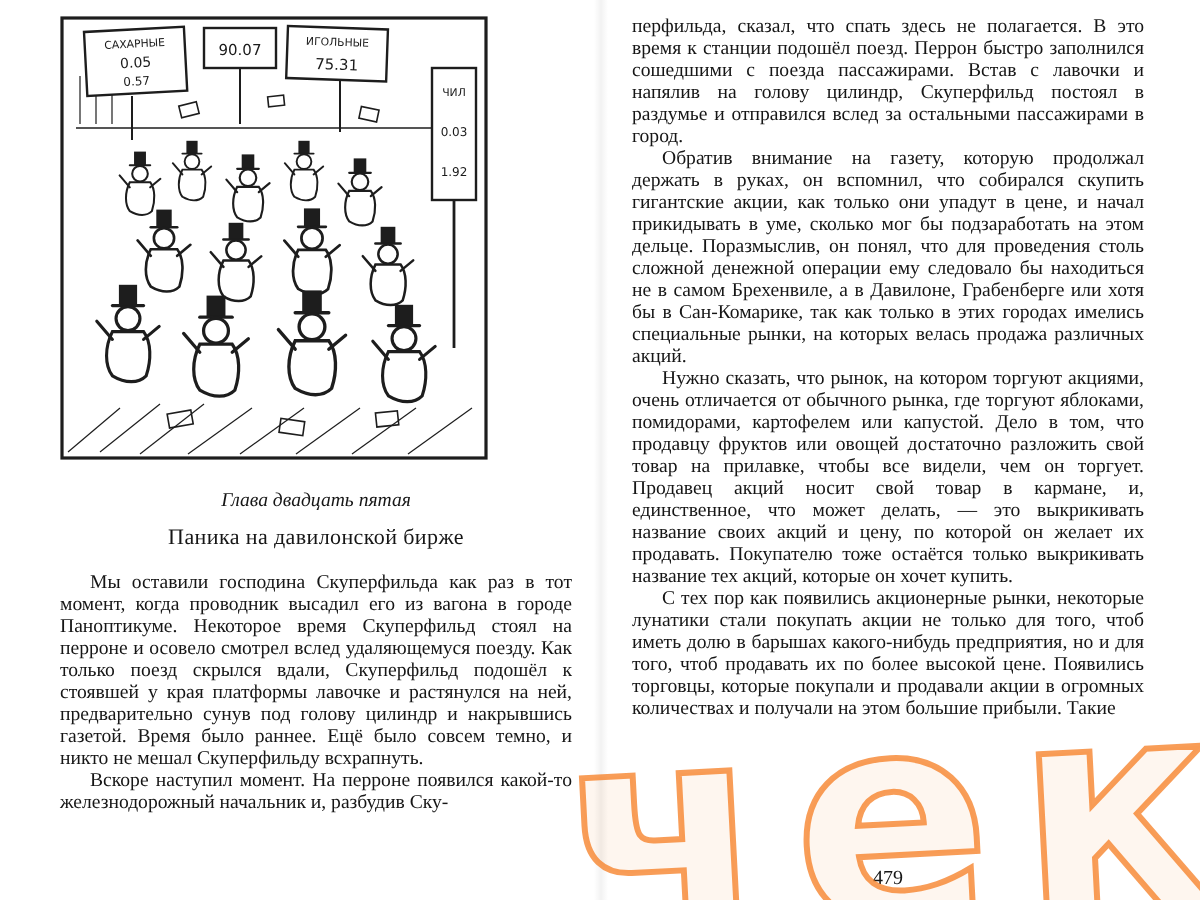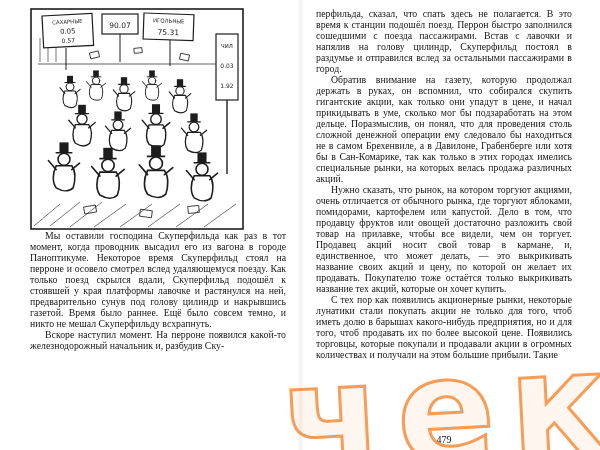--- a/index.html
+++ b/index.html
@@ -120,20 +120,22 @@
           <path d="M40,219 L72,194"></path>
           <path d="M64,219 L96,196"></path>
           <path d="M90,219 L122,196"></path>
           <path d="M118,219 L150,196"></path>
           <path d="M146,219 L178,196"></path>
           <path d="M174,219 L206,196"></path>
         </g>
       </svg>
     </figure>
 
+    <div class="chapter-label">Глава двадцать пятая</div>
+    <div class="chapter-title">Паника на давилонской бирже</div>
 
     <p class="para indent">Мы оставили господина Скуперфильда как раз в тот момент, когда проводник высадил его из вагона в городе Паноптикуме. Некоторое время Скуперфильд стоял на перроне и осовело смотрел вслед удаляющемуся поезду. Как только поезд скрылся вдали, Скуперфильд подошёл к стоявшей у края платформы лавочке и растянулся на ней, предварительно сунув под голову цилиндр и накрывшись газетой. Время было раннее. Ещё было совсем темно, и никто не мешал Скуперфильду всхрапнуть.</p>
     <p class="para indent">Вскоре наступил момент. На перроне появился какой-то железнодорожный начальник и, разбудив Ску-</p>
 
   </div>
 
   <div class="page right">
     <p class="para">перфильда, сказал, что спать здесь не полагается. В это время к станции подошёл поезд. Перрон быстро заполнился сошедшими с поезда пассажирами. Встав с лавочки и напялив на голову цилиндр, Скуперфильд постоял в раздумье и отправился вслед за остальными пассажирами в город.</p>
     <p class="para indent">Обратив внимание на газету, которую продолжал держать в руках, он вспомнил, что собирался скупить гигантские акции, как только они упадут в цене, и начал прикидывать в уме, сколько мог бы подзаработать на этом дельце. Поразмыслив, он понял, что для проведения столь сложной денежной операции ему следовало бы находиться не в самом Брехенвиле, а в Давилоне, Грабенберге или хотя бы в Сан-Комарике, так как только в этих городах имелись специальные рынки, на которых велась продажа различных акций.</p>
     <p class="para indent">Нужно сказать, что рынок, на котором торгуют акциями, очень отличается от обычного рынка, где торгуют яблоками, помидорами, картофелем или капустой. Дело в том, что продавцу фруктов или овощей достаточно разложить свой товар на прилавке, чтобы все видели, чем он торгует. Продавец акций носит свой товар в кармане, и, единственное, что может делать, — это выкрикивать название своих акций и цену, по которой он желает их продавать. Покупателю тоже остаётся только выкрикивать название тех акций, которые он хочет купить.</p>

